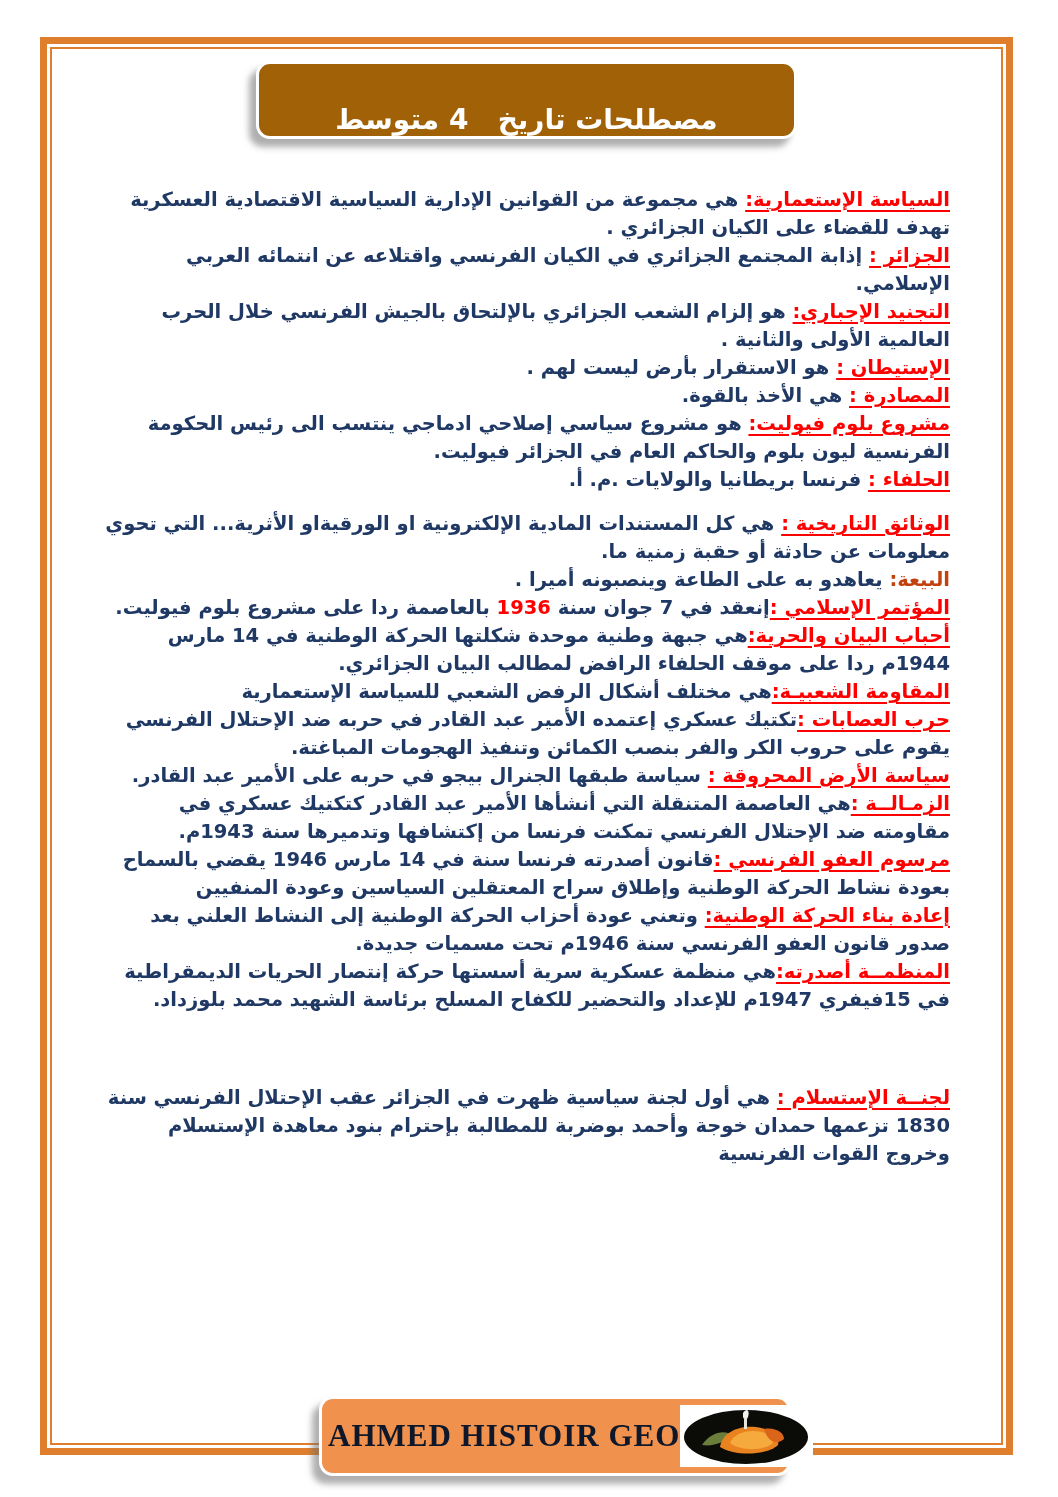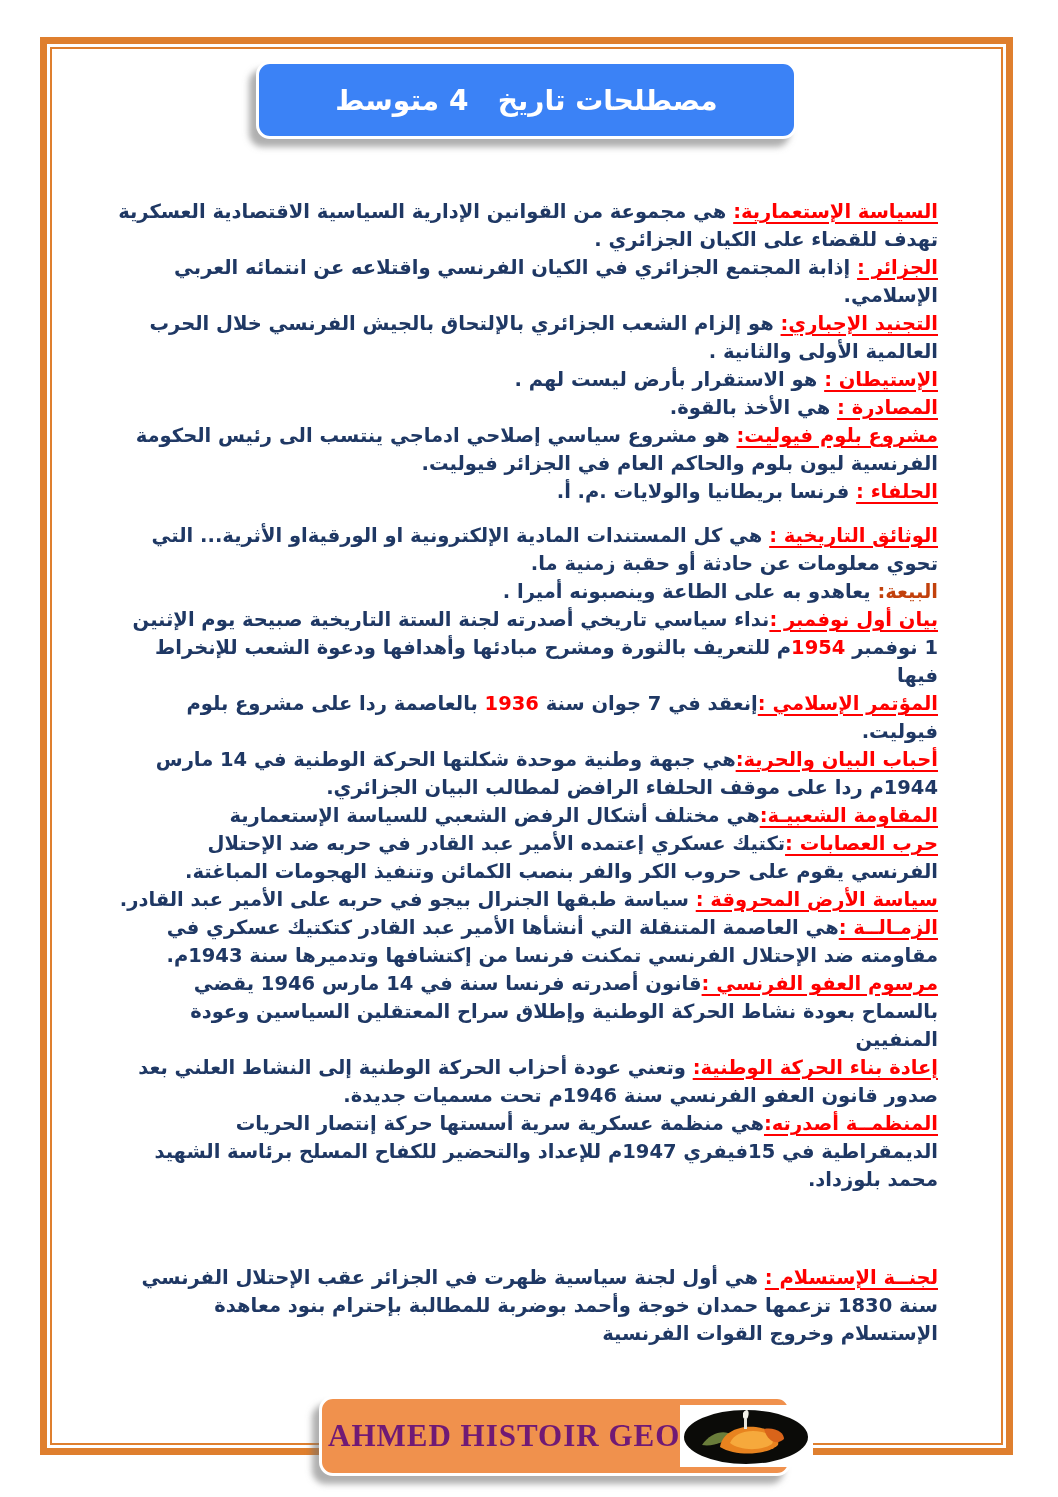--- a/index.html
+++ b/index.html
@@ -11,35 +11,35 @@
   .frame{
     position:absolute;left:40px;top:37px;width:973px;height:1418px;
     border:7px solid #DF7F2E;box-sizing:border-box;
   }
   .frame-inner{
     position:absolute;inset:3px;border:2px solid #DF7F2E;pointer-events:none;
   }
   
   .title-box{
     width:535px;height:72px;margin:17px auto 0 auto;
-    background:#3b82f6;border:3px solid #ffffff;border-radius:14px;
+    background:#a16207;border:3px solid #ffffff;border-radius:14px;
     box-shadow:-7px 8px 6px rgba(110,110,110,.55);
-    display:flex;align-items:center;justify-content:center;
+    display:flex;align-items:flex-end;justify-content:center;
   }
   .title-box .title{
     color:#ffffff;font-size:28px;font-weight:bold;letter-spacing:1px;
     direction:rtl;white-space:pre;
   }
   
   .content{
     direction:rtl;text-align:right;
     padding:47px 56px 0 56px;
     color:#1F3864;font-size:19.5px;font-weight:bold;line-height:28px;
   }
-  .section{margin:12px;}
+  .section{margin:0;}
   .section + .section{margin-top:16px;}
   .section.big-gap{margin-top:70px;}
   .entry{margin:0;}
   .term-red{
     color:#FF0000;
     text-decoration:underline;
     text-decoration-color:#FF0000;
     text-decoration-thickness:2px;
     text-underline-offset:4px;
   }
@@ -47,21 +47,21 @@
   .seg-body{color:#1F3864;}
   .seg-red{color:#FF0000;}
   
   .footer-box{
     position:absolute;left:272px;top:1352px;width:472px;height:80px;
     background:#F0914D;border:3px solid #ffffff;border-radius:14px;
     box-shadow:-7px 8px 6px rgba(110,110,110,.55);
     display:flex;align-items:center;box-sizing:border-box;padding:0 8px 0 6px;
   }
   .brand{
-    flex:1;color:#701a75;font-family:"Liberation Serif",serif;
+    flex:1;color:#0f172a;font-family:"Liberation Serif",serif;
     font-weight:bold;font-size:31px;letter-spacing:1px;text-align:center;
     white-space:nowrap;
   }
   .logo{
     width:133px;height:62px;background:#ffffff;flex:0 0 auto;
     display:flex;align-items:center;justify-content:center;
   }
 </style>
 </head>
 <body>
@@ -79,21 +79,20 @@
         <p class="entry"><span class="term-red">الجزائر :</span><span class="seg-body"> إذابة المجتمع الجزائري في الكيان الفرنسي واقتلاعه عن انتمائه العربي الإسلامي.</span></p>
         <p class="entry"><span class="term-red">التجنيد الإجباري:</span><span class="seg-body"> هو إلزام الشعب الجزائري بالإلتحاق بالجيش الفرنسي خلال الحرب العالمية الأولى والثانية .</span></p>
         <p class="entry"><span class="term-red">الإستيطان :</span><span class="seg-body"> هو الاستقرار بأرض ليست لهم .</span></p>
         <p class="entry"><span class="term-red">المصادرة :</span><span class="seg-body"> هي الأخذ بالقوة.</span></p>
         <p class="entry"><span class="term-red">مشروع بلوم فيوليت:</span><span class="seg-body"> هو مشروع سياسي إصلاحي ادماجي ينتسب الى رئيس الحكومة الفرنسية ليون بلوم والحاكم العام في الجزائر فيوليت.</span></p>
         <p class="entry"><span class="term-red">الحلفاء :</span><span class="seg-body"> فرنسا بريطانيا والولايات .م. أ.</span></p>
       </div>
       <div class="section">
         <p class="entry"><span class="term-red">الوثائق التاريخية :</span><span class="seg-body"> هي كل المستندات المادية الإلكترونية او الورقيةاو الأثرية... التي تحوي معلومات عن حادثة أو حقبة زمنية ما.</span></p>
         <p class="entry"><span class="term-plain">البيعة:</span><span class="seg-body"> يعاهدو به على الطاعة وينصبونه أميرا .</span></p>
-        <p class="entry"><span class="term-red">بيان أول نوفمبر :</span><span class="seg-body">نداء سياسي تاريخي أصدرته  لجنة الستة التاريخية صبيحة يوم الإثنين 1 نوفمبر </span><span class="seg-red">1954</span><span class="seg-body">م للتعريف بالثورة ومشرح مبادئها وأهدافها ودعوة الشعب للإنخراط فيها</span></p>
         <p class="entry"><span class="term-red">المؤتمر الإسلامي :</span><span class="seg-body">إنعقد في 7 جوان سنة </span><span class="seg-red">1936</span><span class="seg-body">  بالعاصمة ردا على مشروع بلوم فيوليت.</span></p>
         <p class="entry"><span class="term-red">أحباب البيان والحرية:</span><span class="seg-body">هي جبهة وطنية موحدة شكلتها الحركة الوطنية في 14 مارس 1944م ردا على موقف الحلفاء الرافض لمطالب البيان الجزائري.</span></p>
         <p class="entry"><span class="term-red">المقاومة الشعبيـة:</span><span class="seg-body">هي مختلف أشكال الرفض الشعبي للسياسة الإستعمارية</span></p>
         <p class="entry"><span class="term-red">حرب العصابات :</span><span class="seg-body">تكتيك عسكري إعتمده الأمير عبد القادر في حربه ضد الإحتلال الفرنسي يقوم على حروب الكر والفر بنصب الكمائن  وتنفيذ الهجومات المباغتة.</span></p>
         <p class="entry"><span class="term-red">سياسة الأرض المحروقة :</span><span class="seg-body"> سياسة طبقها الجنرال بيجو في حربه على الأمير عبد القادر.</span></p>
         <p class="entry"><span class="term-red">الزمـالــة :</span><span class="seg-body">هي العاصمة المتنقلة التي أنشأها الأمير عبد القادر كتكتيك عسكري في مقاومته ضد الإحتلال الفرنسي تمكنت فرنسا من إكتشافها وتدميرها سنة 1943م.</span></p>
         <p class="entry"><span class="term-red">مرسوم العفو الفرنسي :</span><span class="seg-body">قانون أصدرته فرنسا سنة في 14 مارس 1946 يقضي بالسماح بعودة نشاط الحركة الوطنية وإطلاق سراح المعتقلين السياسين وعودة المنفيين</span></p>
         <p class="entry"><span class="term-red">إعادة بناء الحركة الوطنية:</span><span class="seg-body"> وتعني عودة أحزاب الحركة الوطنية إلى النشاط العلني بعد صدور قانون العفو الفرنسي سنة 1946م تحت مسميات جديدة.</span></p>
         <p class="entry"><span class="term-red">المنظمــة أصدرته:</span><span class="seg-body">هي منظمة عسكرية سرية أسستها حركة إنتصار الحريات الديمقراطية في 15فيفري 1947م للإعداد والتحضير للكفاح المسلح برئاسة الشهيد محمد بلوزداد.</span></p>
       </div>

